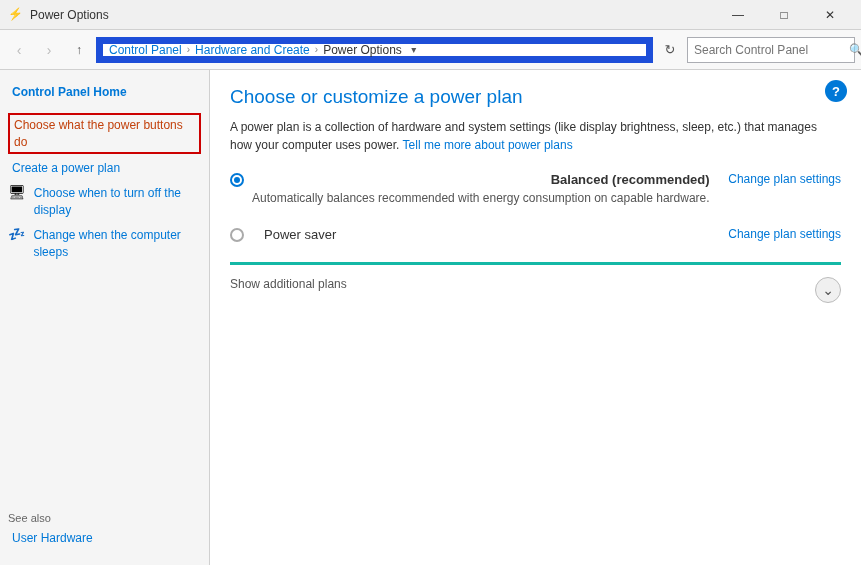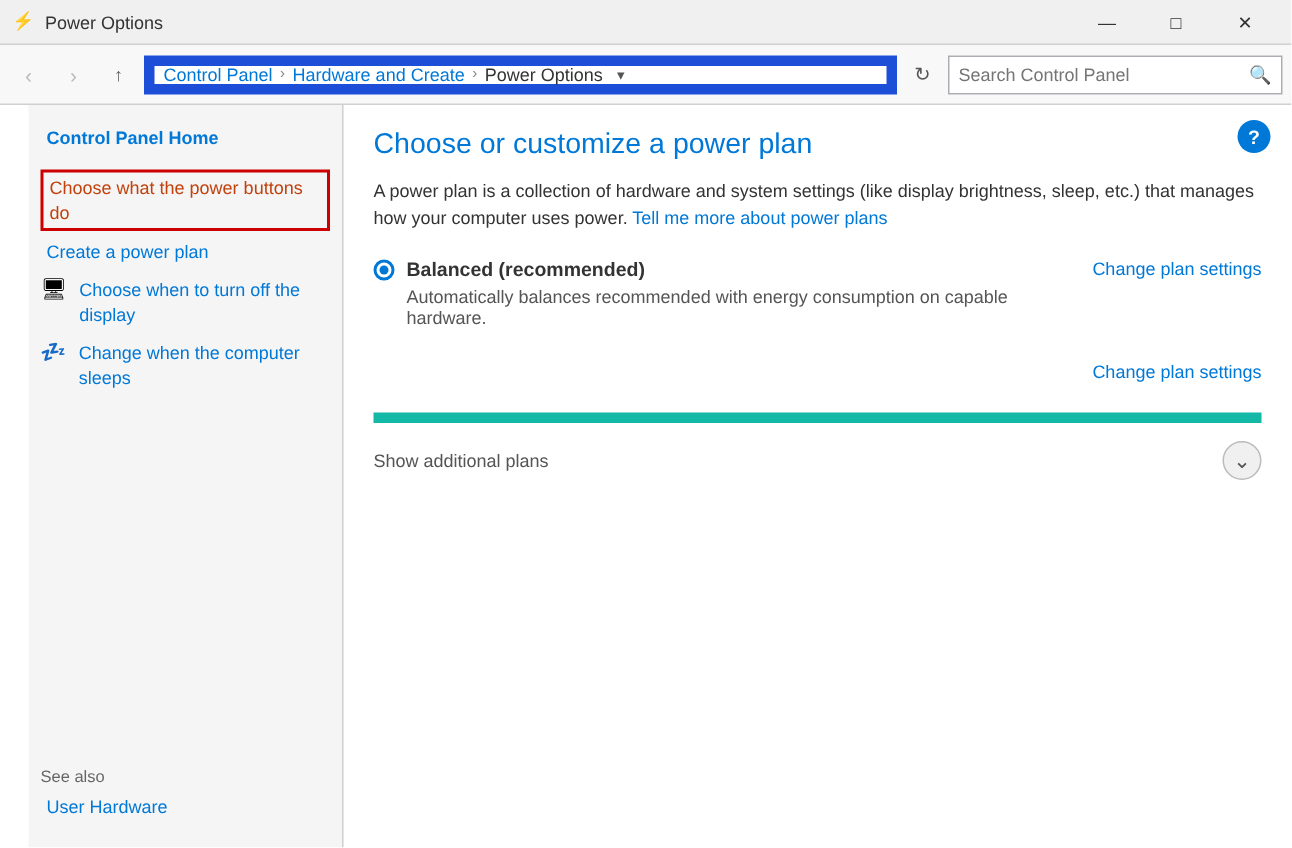--- a/index.html
+++ b/index.html
@@ -47,30 +47,30 @@
       cursor: pointer; font-size: 10px; color: #555;
     }
     .refresh-btn {
       width: 26px; height: 26px; border: 1px solid transparent; background: transparent;
       cursor: pointer; display: flex; align-items: center; justify-content: center;
       font-size: 13px; color: #555; border-radius: 2px;
     }
     .search-bar {
       display: flex; align-items: center;
       border: 1px solid #abadb3; background: #fff; height: 26px;
-      width: 223px; padding: 0 6px;
+      width: 168px; padding: 0 6px;
     }
     .search-input {
       border: none; outline: none; font-size: 12px; flex: 1; background: transparent;
     }
     .search-icon { color: #555; font-size: 12px; }
 
     
     .main-content {
-      display: flex; height: calc(565px - 70px); margin-left: 19px;
+      display: flex; height: calc(565px - 70px);
     }
 
     
     .left-panel {
       width: 210px; min-width: 210px; background: #f5f5f5;
       border-right: 1px solid #d0d0d0;
       padding: 12px 8px;
       display: flex; flex-direction: column;
     }
     .left-panel-link {
@@ -116,38 +116,38 @@
     .section-label::after {
       content: ''; flex: 1; height: 1px; background: #d0d0d0;
     }
 
     
     .plan-item {
       display: flex; justify-content: space-between; align-items: flex-start;
       margin-bottom: 14px; padding: 4px 0;
     }
     .plan-left { display: flex; flex-direction: column; gap: 4px; }
-    .plan-radio-row { display: flex; align-items: center; gap: 8px; }
+    .plan-radio-row { display: flex; align-items: center; gap: 20px; justify-content: space-between; }
     .plan-radio {
       width: 14px; height: 14px; border-radius: 50%; border: 2px solid #0078d7;
       display: flex; align-items: center; justify-content: center; flex-shrink: 0;
       cursor: pointer;
     }
     .plan-radio.selected::after {
       content: ''; width: 6px; height: 6px; border-radius: 50%; background: #0078d7;
     }
     .plan-radio.unselected { border-color: #aaa; }
     .plan-name { font-size: 13px; font-weight: 600; color: #333; }
     .plan-desc { font-size: 12px; color: #555; margin-left: 22px; }
     .change-settings-link { color: #0078d7; font-size: 12px; cursor: pointer; white-space: nowrap; }
 
     
     .additional-plans {
-      display: flex; align-items: center; justify-content: space-between;
-      margin-top: 16px; border-top: 7px solid #14b8a6; padding-top: 12px;
+      display: flex; align-items: flex-start; justify-content: space-between;
+      margin-top: 16px; border-top: 3px solid #14b8a6; padding-top: 12px;
     }
     .additional-plans-label { font-size: 12px; color: #555; }
     .expand-btn {
       width: 26px; height: 26px; border: 1px solid #bbb; background: #f0f0f0;
       border-radius: 50%; cursor: pointer; display: flex; align-items: center; justify-content: center;
       font-size: 14px; color: #555;
     }
   </style>
 </head>
 <body>
@@ -228,20 +228,24 @@
           <div class="plan-radio selected"></div>
           <span class="plan-name">Balanced (recommended)</span>
         </div>
         <div class="plan-desc">Automatically balances recommended with energy consumption on capable hardware.</div>
       </div>
       <a class="change-settings-link">Change plan settings</a>
     </div>
 
     <div class="plan-item">
       <div class="plan-left">
+        <div class="plan-radio-row">
+          <div class="plan-radio unselected"></div>
+          <span class="plan-name" style="font-weight:normal;">Power saver</span>
+        </div>
       </div>
       <a class="change-settings-link">Change plan settings</a>
     </div>
 
     <div class="additional-plans">
       <span class="additional-plans-label">Show additional plans</span>
       <button class="expand-btn">⌄</button>
     </div>
   </div>
 

